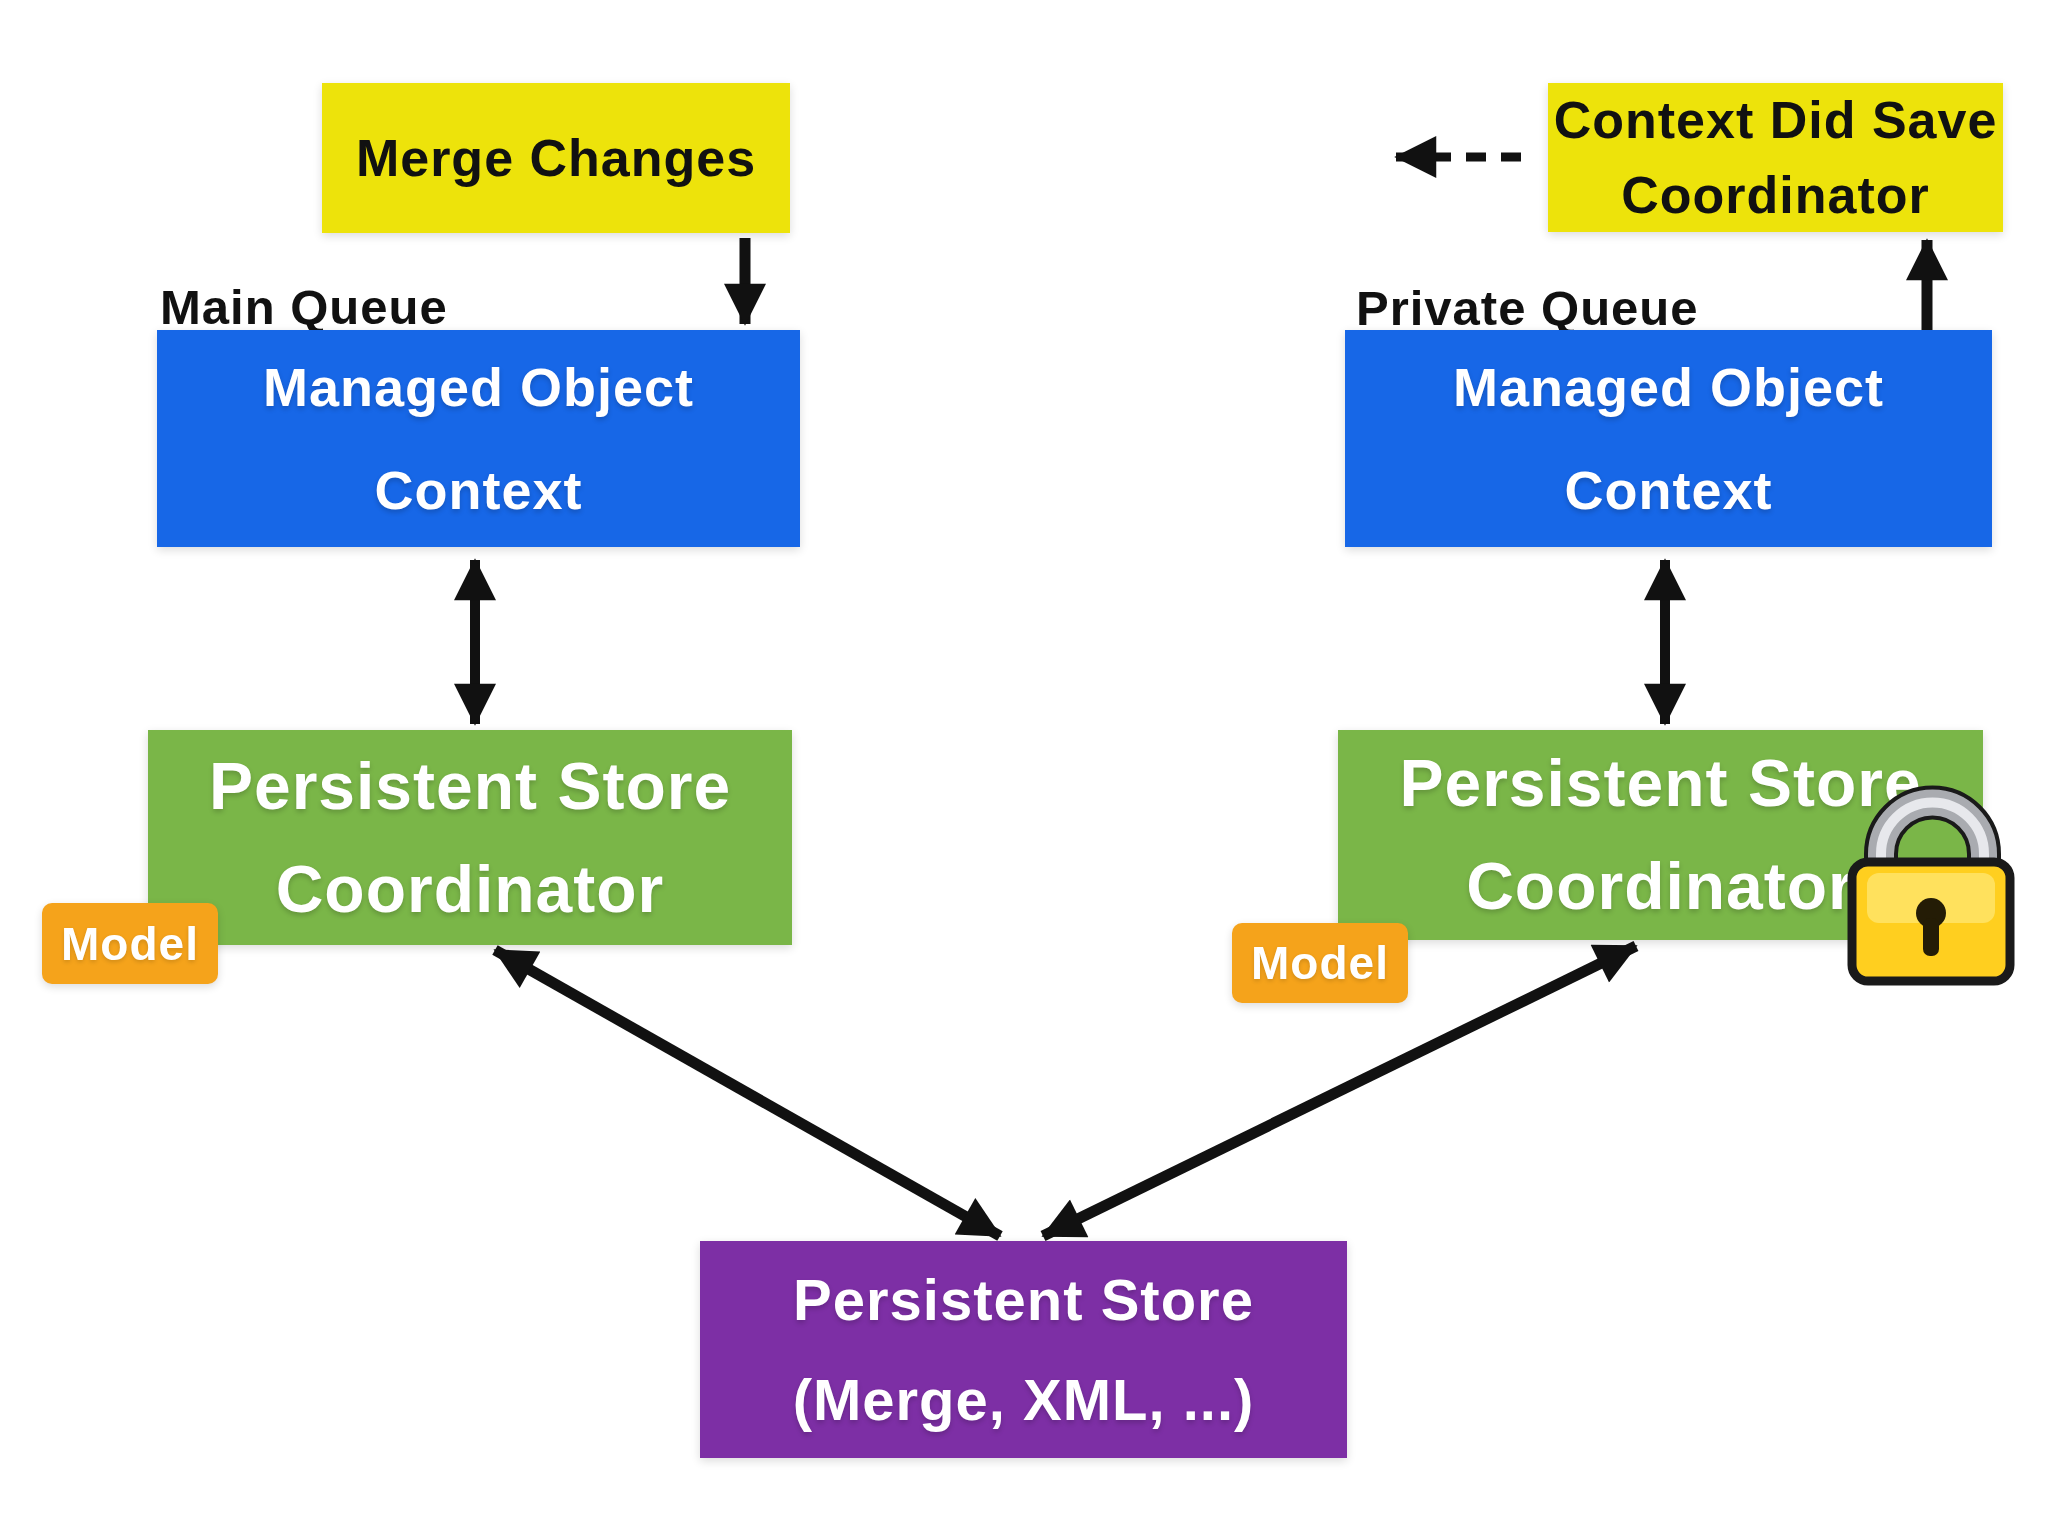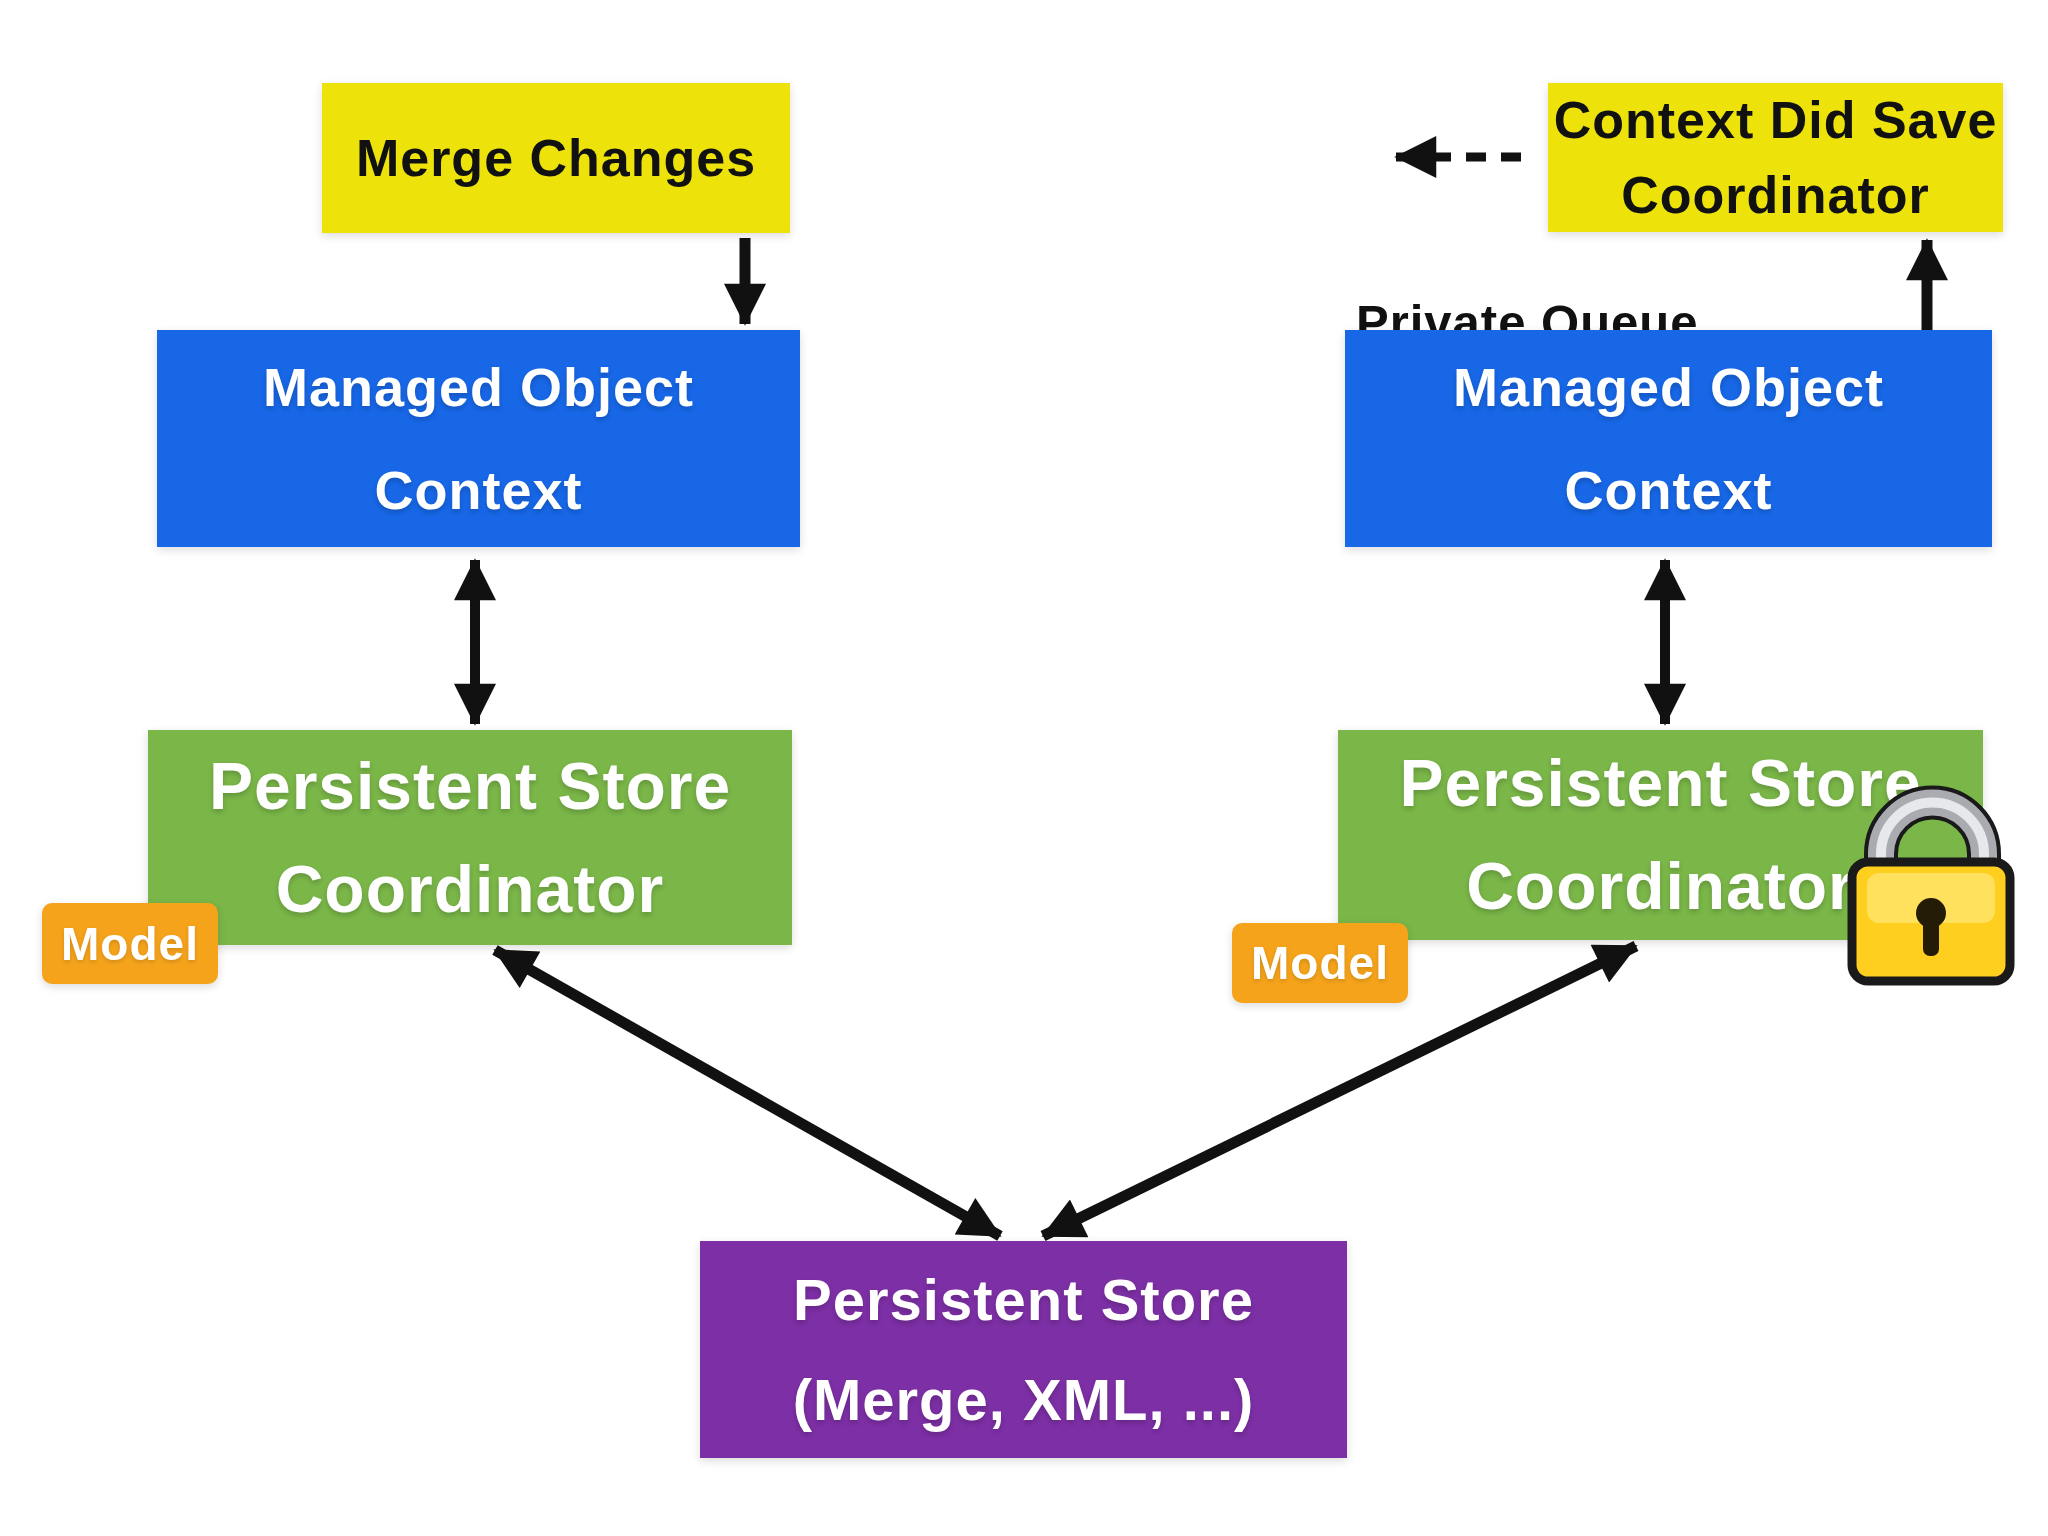--- a/index.html
+++ b/index.html
@@ -40,21 +40,21 @@
     font-size:46px; line-height:46px; text-shadow:0 2px 4px rgba(0,0,0,.15);border-radius:10px;
   }
   .queue-label{
     position:absolute; color:var(--ink); font-weight:700;
     font-size:49px; line-height:49px; letter-spacing:1px; white-space:nowrap;
   }
   
   #note-left   {left:322px;  top:83px;  width:468px; height:150px;}
   #note-right  {left:1523px; top:83px;  width:455px; height:149px;margin-left:25px;}
   #label-main  {left:160px;  top:283px;}
-  #label-priv  {left:1356px; top:298px;}
+  #label-priv  {left:1356px; top:284px;}
   #ctx-left    {left:157px;  top:330px; width:643px; height:217px;}
   #ctx-right   {left:1345px; top:330px; width:647px; height:217px;}
   #coord-left  {left:148px;  top:730px; width:644px; height:215px;}
   #coord-right {left:1338px; top:730px; width:645px; height:210px;}
   #model-left  {left:42px;   top:903px; width:176px; height:81px;}
   #model-right {left:1232px; top:923px; width:176px; height:80px; z-index:3;}
   #store-box   {left:700px;  top:1241px; width:647px; height:217px;}
   #arrows{position:absolute; left:0; top:0; z-index:2; pointer-events:none;}
   #arrows .shaft{stroke:var(--ink); fill:none;}
   #arrows marker path{fill:var(--ink);}
@@ -71,20 +71,21 @@
 <div class="stage">
 
   <div class="box note" id="note-left">
     <span>Merge Changes</span>
   </div>
   <div class="box note" id="note-right">
     <span>Context Did Save</span>
     <span>Coordinator</span>
   </div>
 
+  <div class="queue-label" id="label-main">Main Queue</div>
   <div class="queue-label" id="label-priv">Private Queue</div>
 
   <div class="box ctx" id="ctx-left">
     <span>Managed Object</span>
     <span>Context</span>
   </div>
   <div class="box ctx" id="ctx-right">
     <span>Managed Object</span>
     <span>Context</span>
   </div>

